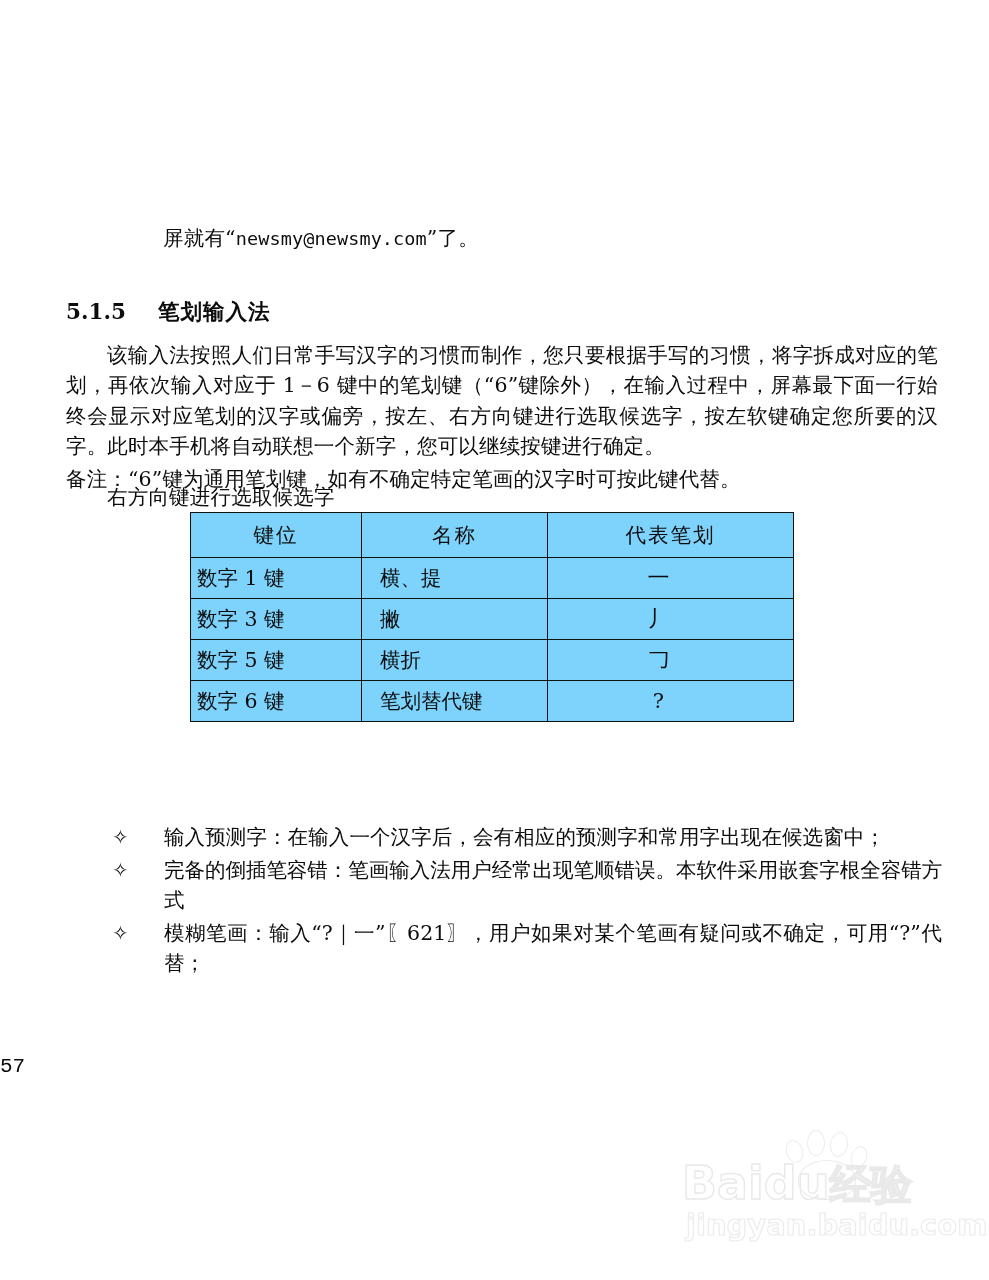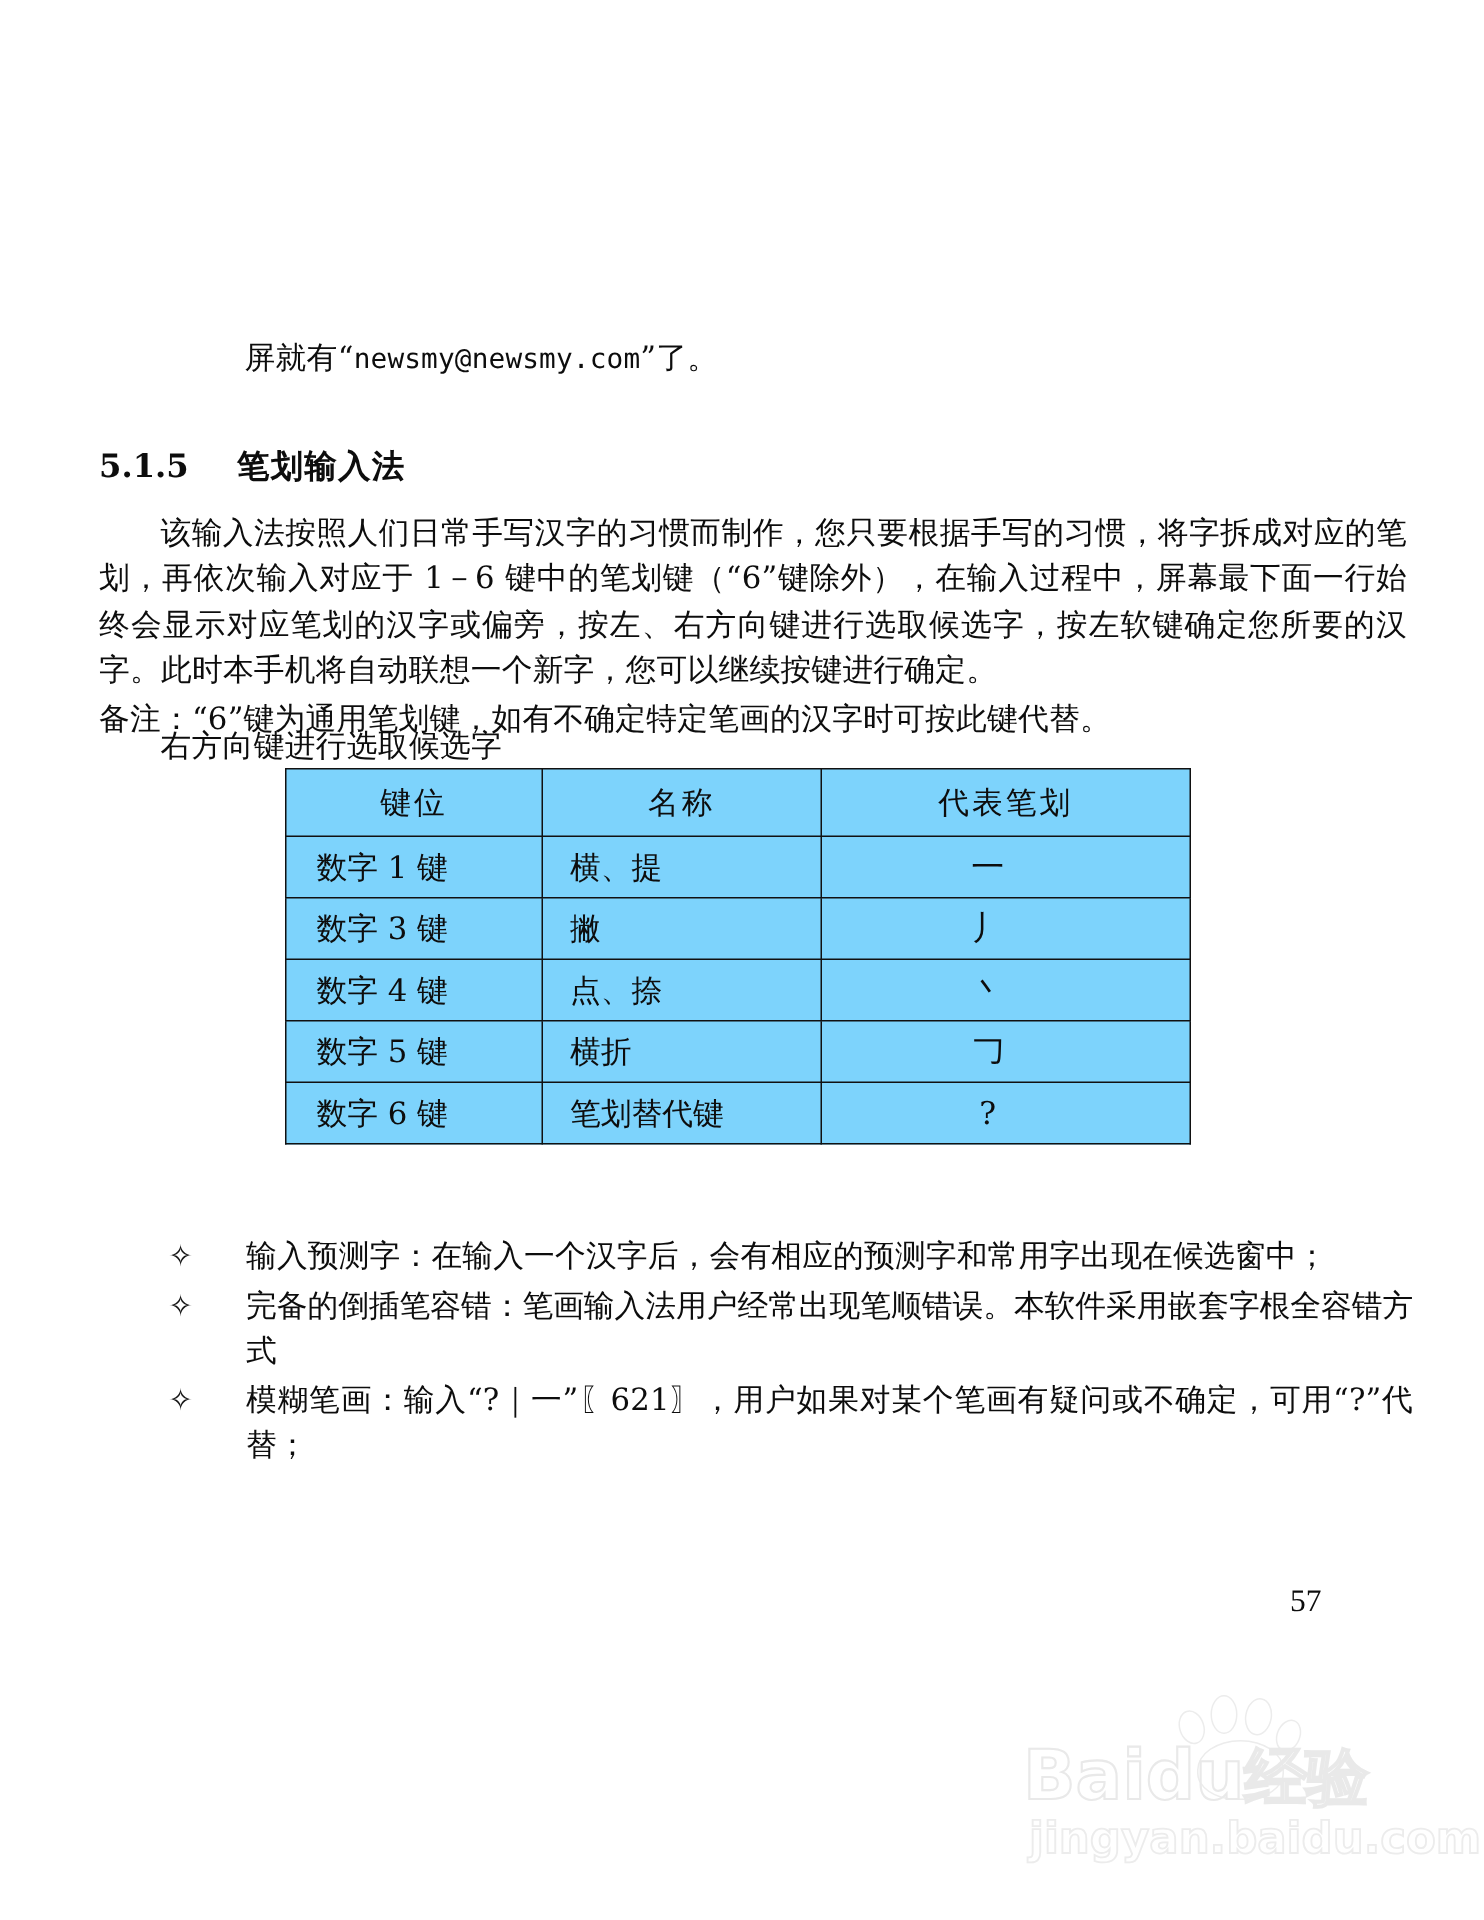--- a/index.html
+++ b/index.html
@@ -105,21 +105,21 @@
     background: #7dd3fc;
   }
   #stroke-table td, #stroke-table th {
     border: 1.6px solid #111;
     height: 40px;
     padding: 0;
     font-weight: normal;
     font-size: 20.5px;
     vertical-align: middle;
   }
-  #stroke-table .c-key   { width: 170px; text-align: left;   padding-left: 20px; }
+  #stroke-table .c-key   { width: 170px; text-align: left;   padding-left: 6px; }
   #stroke-table .c-name  { width: 185px; text-align: left;   padding-left: 18px; margin-top: 24px; }
   #stroke-table .c-strk  { width: 245px; text-align: center; }
   #stroke-table thead td { text-align: center; padding-left: 0; }
   #stroke-table thead .c-key,
   #stroke-table thead .c-name,
   #stroke-table thead .c-strk { text-align: center; padding-left: 0; letter-spacing: 2px; }
   #stroke-table thead td { height: 44px; }
 
   .stroke-glyph {
     display: inline-block;
@@ -163,23 +163,23 @@
     letter-spacing: 0.1px;
   }
   .bullet-text.tight { letter-spacing: -0.15px; }
 
   
   #page-number {
     position: absolute;
     left: 0;
     right: 0;
     top: 1055px;
-    text-align: right;
+    text-align: left;
     font-size: 21px;
-    font-family: Liberation Serif, serif;
+    font-family: Liberation Mono, monospace;
   }
 
   
   #watermark {
     position: absolute;
     left: 676px;
     top: 1128px;
     width: 300px;
     height: 122px;
     pointer-events: none;
@@ -261,25 +261,20 @@
     <tbody>
       <tr>
         <td class="c-key">数字 1 键</td>
         <td class="c-name">横、提</td>
         <td class="c-strk"><span class="stroke-glyph">一</span></td>
       </tr>
       <tr>
         <td class="c-key">数字 3 键</td>
         <td class="c-name">撇</td>
         <td class="c-strk"><span class="stroke-glyph">丿</span></td>
-      </tr>
-      <tr>
-        <td class="c-key">数字 4 键</td>
-        <td class="c-name">点、捺</td>
-        <td class="c-strk"><span class="stroke-glyph">丶</span></td>
       </tr>
       <tr>
         <td class="c-key">数字 5 键</td>
         <td class="c-name">横折</td>
         <td class="c-strk"><span class="stroke-glyph">𠃌</span></td>
       </tr>
       <tr>
         <td class="c-key">数字 6 键</td>
         <td class="c-name">笔划替代键</td>
         <td class="c-strk"><span class="stroke-glyph qmark">?</span></td>

